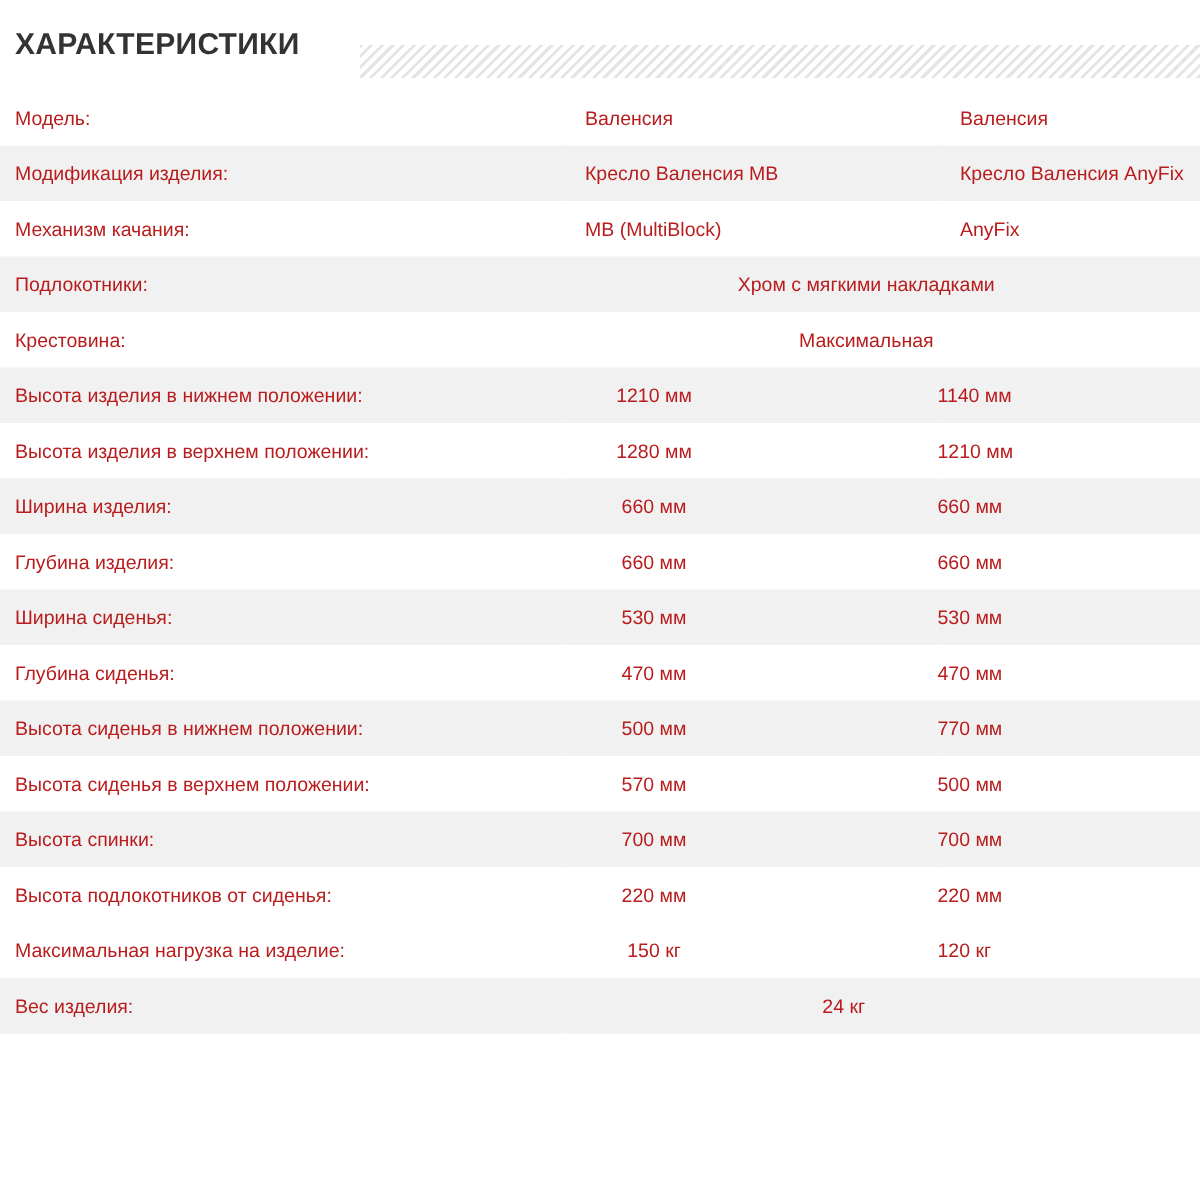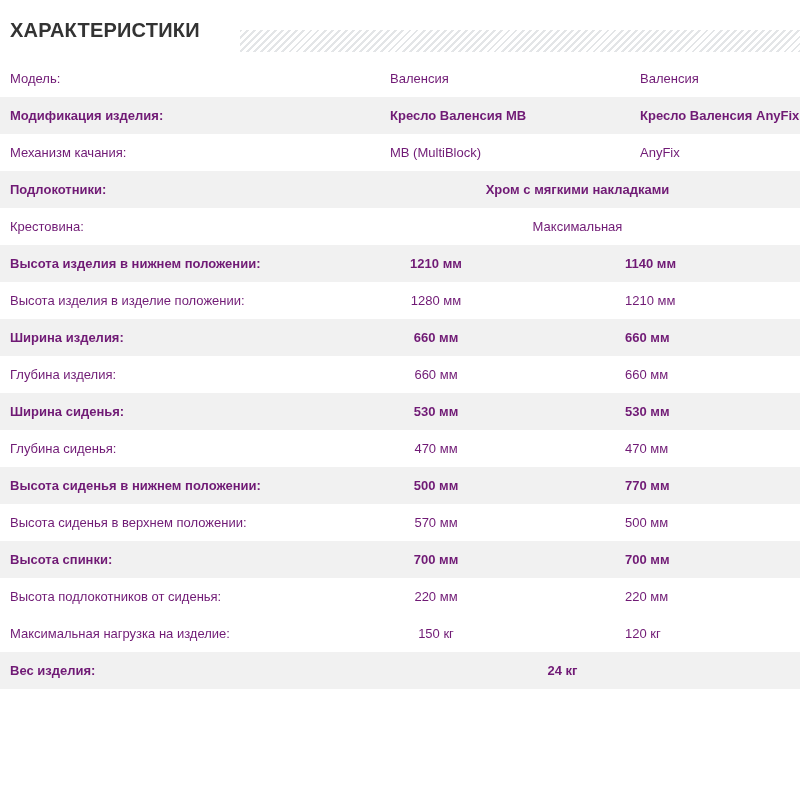--- a/index.html
+++ b/index.html
@@ -65,27 +65,27 @@
 
   
   .spec-table {
     width: 800px;
     border-collapse: collapse;
     table-layout: fixed;
     font-size: 13px;
   }
 
   .spec-table tr.row-odd  { background: #ffffff; }
-  .spec-table tr.row-even { background: #f1f1f1; font-weight: bold; }
+  .spec-table tr.row-even { background: #f1f1f1; }
 
   .spec-table td {
     height: 37px;
     padding: 0;
     vertical-align: middle;
-    color: #701a75;
+    color: #b91c1c;
     font-size: 13px;
     line-height: 16px;
     white-space: nowrap;
     overflow: visible;
   }
 
   td.c-label {
     width: 375px;
     padding-left: 10px;
     text-align: left;
@@ -164,21 +164,21 @@
         <tr class="row-odd">
           <td class="c-label">Крестовина:</td>
           <td class="c-merged" colspan="2">Максимальная</td>
         </tr>
         <tr class="row-even">
           <td class="c-label">Высота изделия в нижнем положении:</td>
           <td class="c-val1 num">1210 мм</td>
           <td class="c-val2 num">1140 мм</td>
         </tr>
         <tr class="row-odd">
-          <td class="c-label">Высота изделия в изделие положении:</td>
+          <td class="c-label">Высота изделия в верхнем положении:</td>
           <td class="c-val1 num">1280 мм</td>
           <td class="c-val2 num">1210 мм</td>
         </tr>
         <tr class="row-even">
           <td class="c-label">Ширина изделия:</td>
           <td class="c-val1 num">660 мм</td>
           <td class="c-val2 num">660 мм</td>
         </tr>
         <tr class="row-odd">
           <td class="c-label">Глубина изделия:</td>

